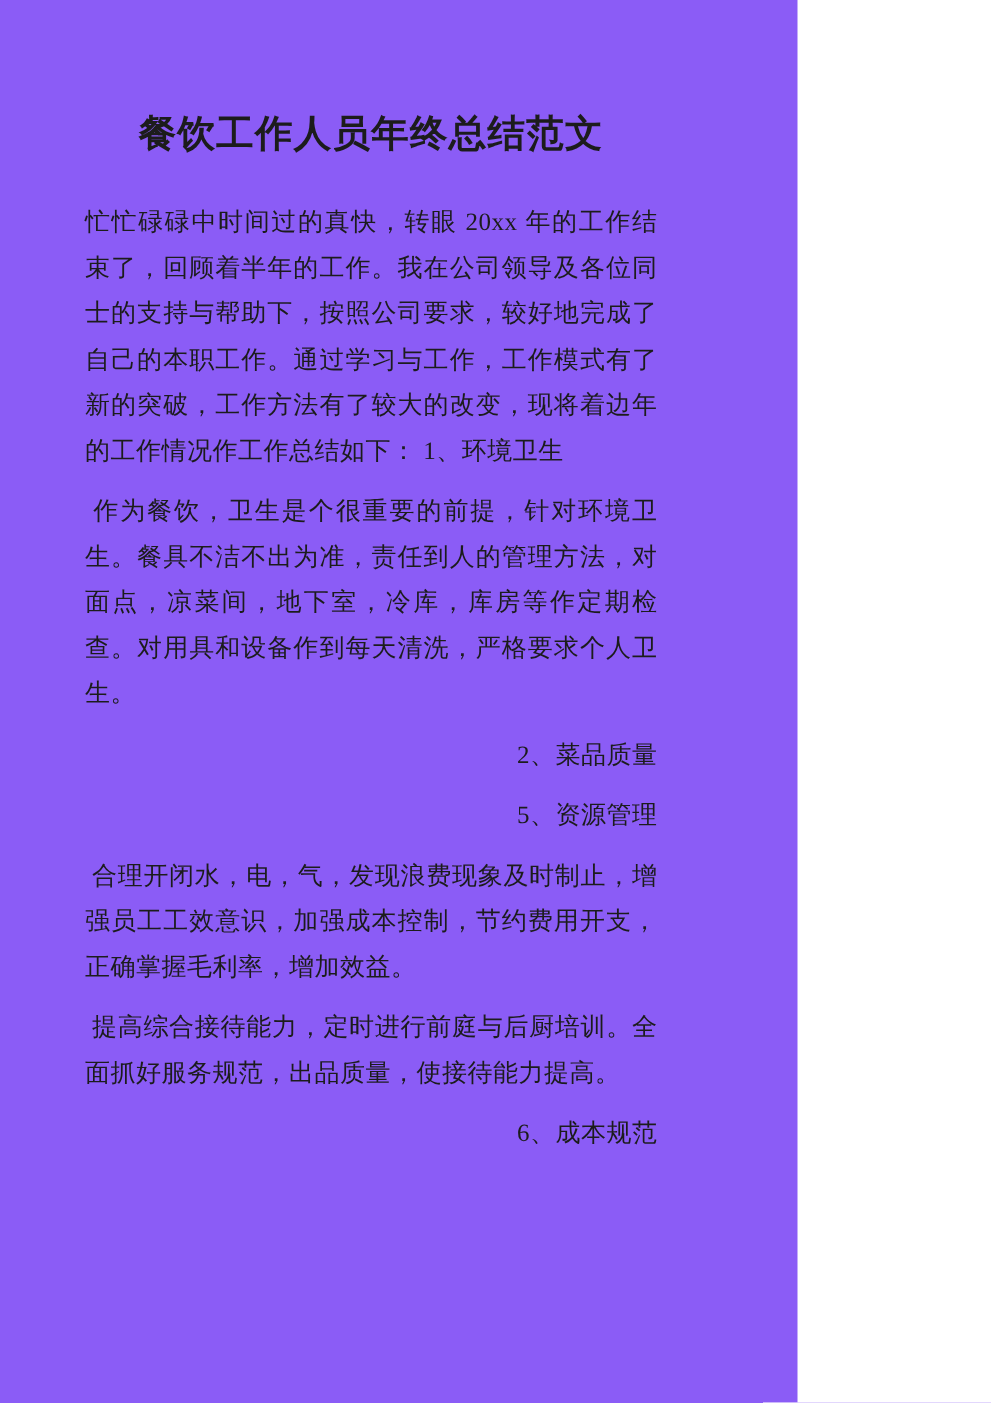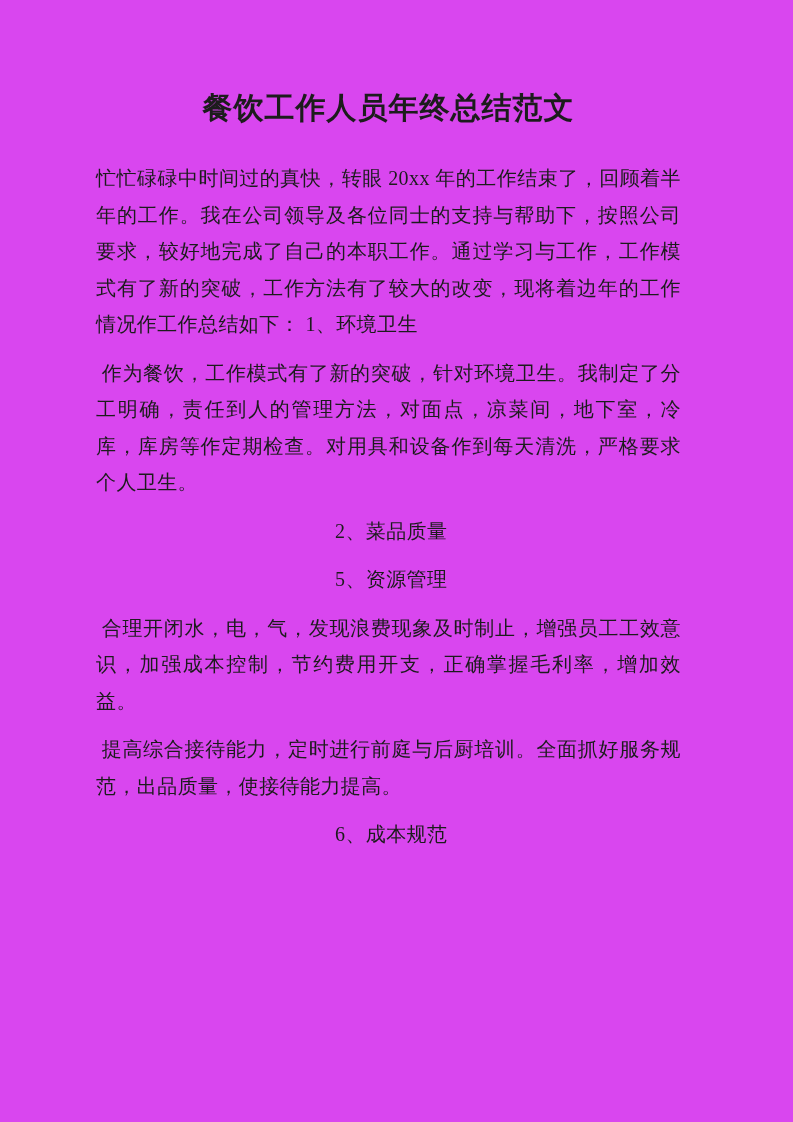--- a/index.html
+++ b/index.html
@@ -2,25 +2,25 @@
 <html><head>
 <meta charset="utf-8">
 <style>
   html, body {
     margin: 0;
     padding: 0;
     background: #ffffff;
   }
   .page {
     position: relative;
-    width: 793px;
+    width: 638px;
     height: 1122px;
     box-sizing: border-box;
-    padding: 85px 112px 0 96px;
-    background: #d946ef;
+    padding: 85px 112px 0 68px;
+    background: #8b5cf6;
     overflow: hidden;
     font-family: "Liberation Serif", "DejaVu Serif", serif;
     color: #1c1c1c;
   }
   .doc-title {
     margin: 0 0 29px 0;
     font-size: 30px;
     line-height: 46px;
     font-weight: bold;
     text-align: center;
@@ -29,31 +29,31 @@
   .doc-body .block {
     margin: 0 0 12px 0;
     font-size: 20px;
     line-height: 36.5px;
     letter-spacing: 0.4px;
     text-align: justify;
     white-space: pre-wrap;
     word-break: break-all;
   }
   .doc-body .heading {
-    text-align: center;
+    text-align: right;
   }
 </style>
 </head>
 <body>
 
 <div class="page">
   <h1 class="doc-title">餐饮工作人员年终总结范文</h1>
   <div class="doc-body">
 
   <p class="block paragraph">忙忙碌碌中时间过的真快，转眼 20xx 年的工作结束了，回顾着半年的工作。我在公司领导及各位同士的支持与帮助下，按照公司要求，较好地完成了自己的本职工作。通过学习与工作，工作模式有了新的突破，工作方法有了较大的改变，现将着边年的工作情况作工作总结如下： 1、环境卫生</p>
-      <p class="block paragraph"> 作为餐饮，工作模式有了新的突破，针对环境卫生。我制定了分工明确，责任到人的管理方法，对面点，凉菜间，地下室，冷库，库房等作定期检查。对用具和设备作到每天清洗，严格要求个人卫生。</p>
+      <p class="block paragraph"> 作为餐饮，卫生是个很重要的前提，针对环境卫生。餐具不洁不出为准，责任到人的管理方法，对面点，凉菜间，地下室，冷库，库房等作定期检查。对用具和设备作到每天清洗，严格要求个人卫生。</p>
       <p class="block heading"> 2、菜品质量</p>
       <p class="block heading"> 5、资源管理</p>
       <p class="block paragraph"> 合理开闭水，电，气，发现浪费现象及时制止，增强员工工效意识，加强成本控制，节约费用开支，正确掌握毛利率，增加效益。</p>
       <p class="block paragraph"> 提高综合接待能力，定时进行前庭与后厨培训。全面抓好服务规范，出品质量，使接待能力提高。</p>
       <p class="block heading"> 6、成本规范</p>
     </div>
 </div>
 
 </body></html>

